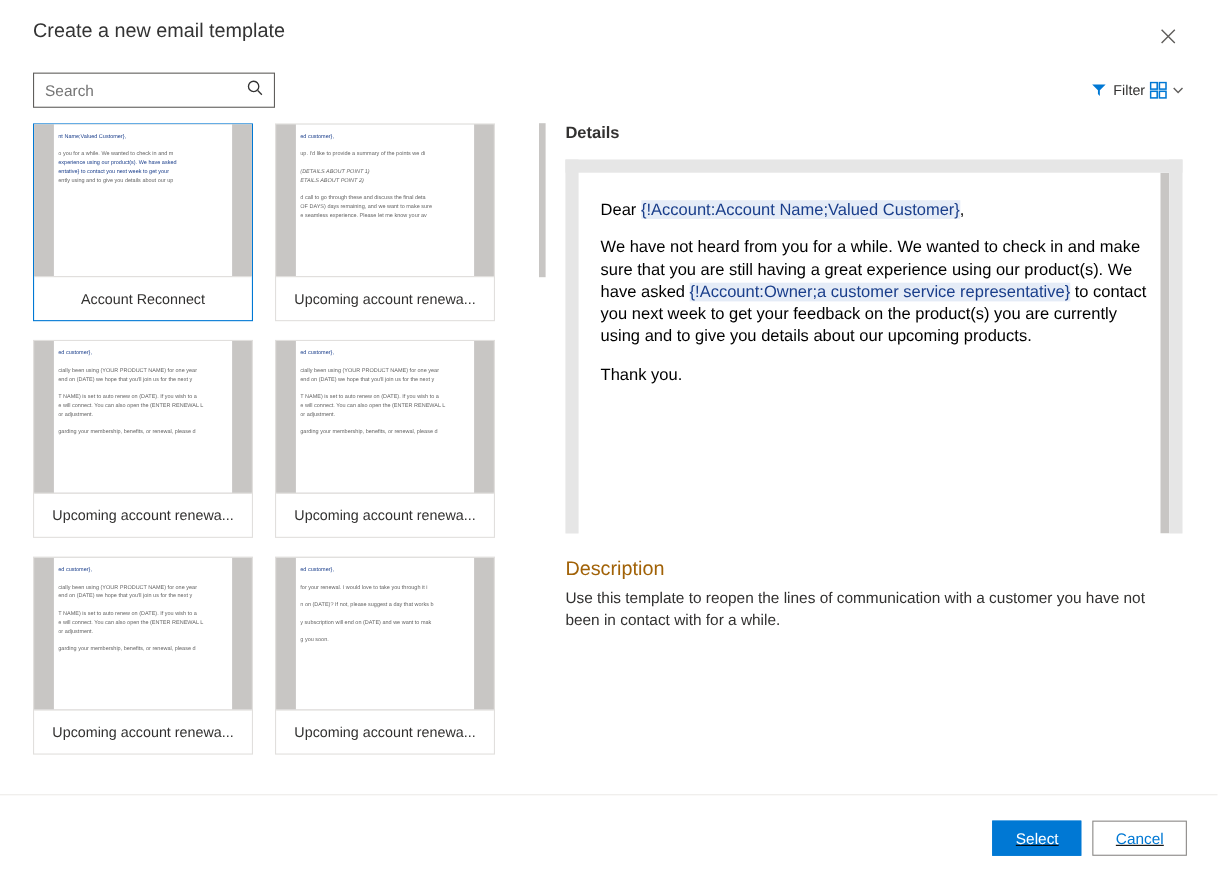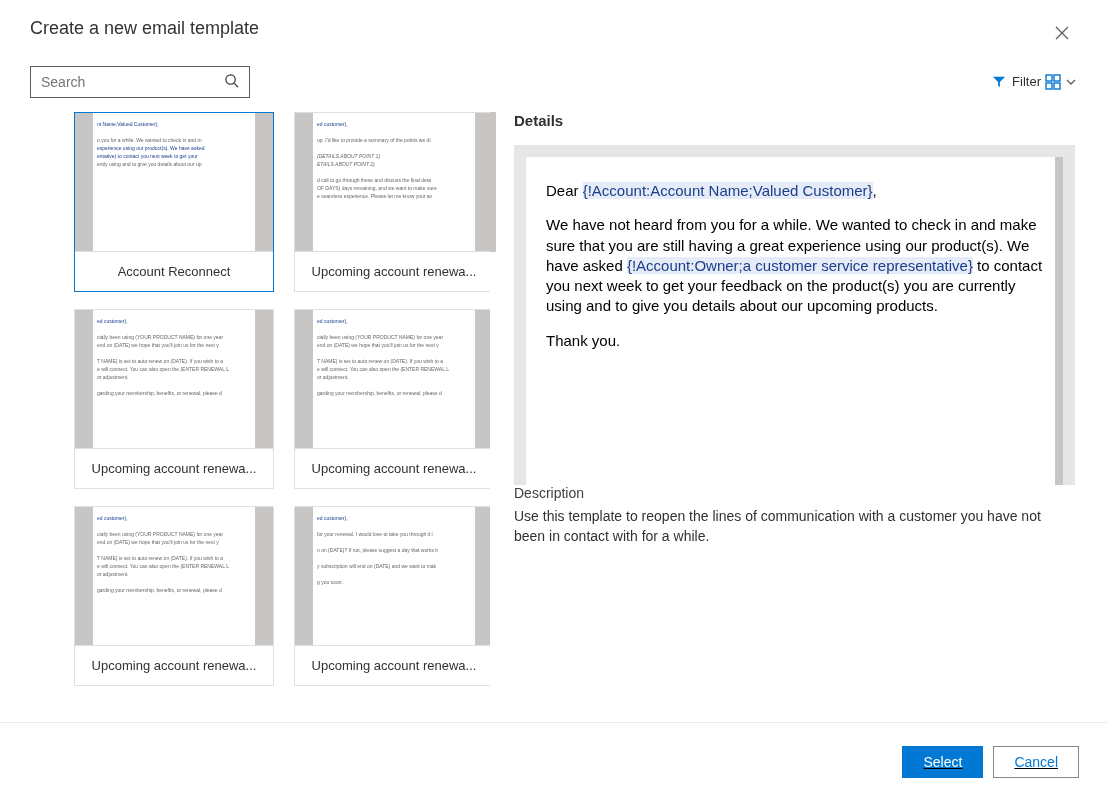--- a/index.html
+++ b/index.html
@@ -14,21 +14,21 @@
 .search-box { width:220px; height:32px; border:1px solid #605e5c; display:flex; align-items:center; padding:0 10px; }
 .search-box input { flex:1; border:none; outline:none; font-size:14px; background:transparent; }
 .search-box .icon { color:#333; }
 .toolbar-right { display:flex; align-items:flex-start; gap:4px; }
 .filter-btn { display:flex; align-items:center; gap:6px; cursor:pointer; font-size:13px; color:#323130; }
 .filter-icon-svg { color:#0078d4; }
 .view-switch { display:flex; align-items:center; gap:4px; cursor:pointer; color:#0078d4; }
 
 .main { display:flex; padding:0 0 0 30px; height:605px; }
 .gallery-wrap { width:460px; position:relative; }
-.gallery { display:grid; grid-template-columns:200px 200px; gap:12px 20px; padding-right:20px; overflow-y:auto; height:605px; scrollbar-width:thin;margin-left:44px;}
+.gallery { display:grid; grid-template-columns:200px 200px; gap:12px 20px; padding-right:20px; overflow-y:auto; height:605px; scrollbar-width:thin;}
 .gallery::-webkit-scrollbar { width:8px;}
 .gallery::-webkit-scrollbar-thumb { background:#c8c6c4; }
 .gallery::-webkit-scrollbar-track { background:transparent;}
 .scrollbar-ind { position:absolute; right:-6px; top:0; width:6px; height:140px; background:#c8c6c4;}
 
 .card { border:1px solid #e1dfdd; cursor:pointer; background:#fff; display:flex; flex-direction:column; height:180px; }
 .card.selected { border:1.5px solid #0078d4; position:relative; }
 .card.selected .check-badge { position:absolute; top:4px; right:4px; width:20px; height:20px; background:#0078d4; border-radius:50%; display:flex; align-items:center; justify-content:center; }
 .card.selected .check-badge svg { width:11px; height:11px; }
 .thumb { flex:1; background:#c8c6c4; display:flex; align-items:stretch; overflow:hidden; position:relative;}
@@ -38,21 +38,21 @@
 .thumb-line.txt { background:none; color:#666; font-size:5px; line-height:6px; height:auto; white-space:nowrap; overflow:hidden;}
 .thumb-line.gap { background:transparent; height:6px;}
 .card-label { height:40px; display:flex; align-items:center; justify-content:center; font-size:13px; color:#323130; padding:0 10px; white-space:nowrap; overflow:hidden; text-overflow:ellipsis; border-top:1px solid #e1dfdd;}
 
 .details { flex:1; padding:0 32px 0 24px; display:flex; flex-direction:column;}
 .details-title { font-size:15px; font-weight:600; color:#323130; margin-bottom:16px; }
 .preview-box { border-left:12px solid #e6e6e6; border-top:12px solid #e6e6e6; border-right:12px solid #e6e6e6; background:#fff; padding:24px 20px; height:340px; font-family:"Times New Roman",serif; font-size:15px; color:#000; line-height:1.35; position:relative; overflow:hidden;}
 .preview-box .mf { color:#1a3e8b; background:#e5ecf7; }
 .preview-box p { margin-bottom:14px;}
 .preview-scroll {position:absolute; right:0; top:0; width:8px; height:100%; background:#c8c6c4;}
-.desc-label { font-size:14px; color:#404040; margin-bottom:6px;}
+.desc-label { font-size:18px; color:#a16207; margin-top:22px; margin-bottom:6px;}
 .desc-text { font-size:14px; color:#323130; line-height:1.4;}
 
 .footer { position:absolute; bottom:0; left:0; right:0; height:78px; display:flex; align-items:center; justify-content:flex-end; padding:0 28px; gap:10px; border-top:1px solid #edebe9; background:#fff;text-decoration:underline;}
 .btn { height:32px; padding:0 20px; font-size:14px; cursor:pointer; display:flex; align-items:center; justify-content:center; min-width:80px;}
 .btn-primary { background:#0078d4; color:#fff; border:1px solid #0078d4;}
 .btn-secondary { background:#fff; color:#0078d4; border:1px solid #8a8886;}
 </style>
 </head>
 <body>
 

